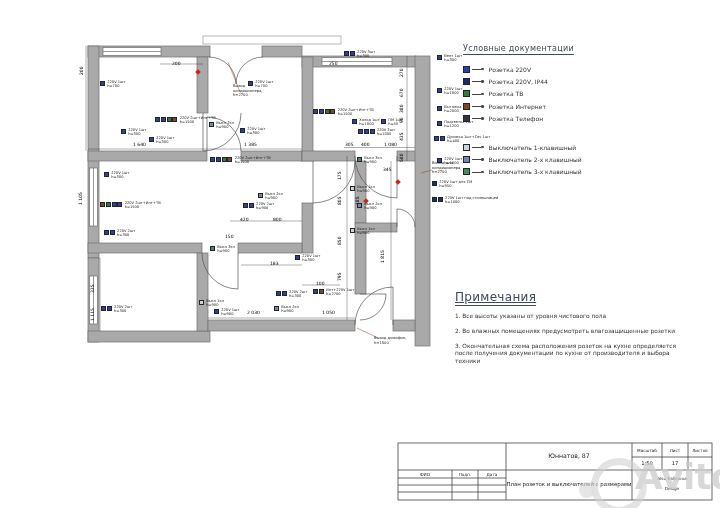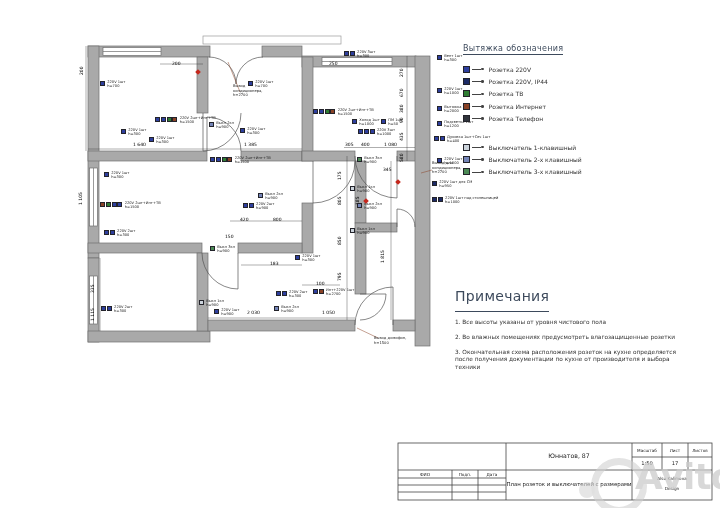--- a/index.html
+++ b/index.html
@@ -23,22 +23,22 @@
             padding-bottom:1px;display:inline-block;letter-spacing:0.3px;}
   .lg-group{margin-top:8px;}
   .lg-row{display:flex;align-items:center;height:12.4px;}
   .lg-ic{width:7px;height:7px;border:0.8px solid #23232a;box-sizing:border-box;flex:none;}
   .lg-link{width:9px;height:0.8px;background:#444;margin-left:2px;flex:none;}
   .lg-dot{width:2.6px;height:2.6px;border-radius:50%;background:#444;margin-right:5px;flex:none;}
   .lg-label{font-size:6px;color:#333;}
 
   
   #notes{position:absolute;left:455px;top:286px;width:235px;z-index:3;}
-  .nt-title{font-size:14px;color:#3d4a5c;border-bottom:0.8px solid #3d4a5c;
-            padding-bottom:7px;display:inline-block;letter-spacing:0.3px;}
+  .nt-title{font-size:12px;color:#3d4a5c;border-bottom:0.8px solid #3d4a5c;
+            padding-bottom:1px;display:inline-block;letter-spacing:0.3px;text-decoration:underline;}
   .nt-item{font-size:5.8px;color:#333;line-height:1.35;margin-top:7px;}
 
   
   .tb-text{position:absolute;color:#222;z-index:3;}
   .tb-small{font-size:4.2px;}
   .tb-val{font-size:5.2px;}
   .tb-addr{font-size:6.2px;}
   .tb-doc{font-size:5.4px;}
   .center{text-align:center;}
 
@@ -268,21 +268,21 @@
       <div class="callout" style="left: 374px; top: 336px;">Вывод домофон,
 h=1500</div>
     </div>
   <div>
       <div class="pmark" style="left: 196px; top: 70px;"></div>
       <div class="pmark" style="left: 396px; top: 180px;"></div>
       <div class="pmark" style="left: 364px; top: 199px;"></div>
     </div>
 
   <div id="legend">
-    <div class="lg-title">Вытяжка обозначения</div>
+    <div class="lg-title">Условные документации</div>
     <div class="lg-group">
         <div class="lg-row">
           <span class="lg-ic" style="background: rgb(46, 63, 158);"></span>
           <span class="lg-link"></span>
           <span class="lg-dot"></span>
           <span class="lg-label">Розетка 220V</span>
         </div>
         <div class="lg-row">
           <span class="lg-ic" style="background: rgb(29, 43, 102);"></span>
           <span class="lg-link"></span>

